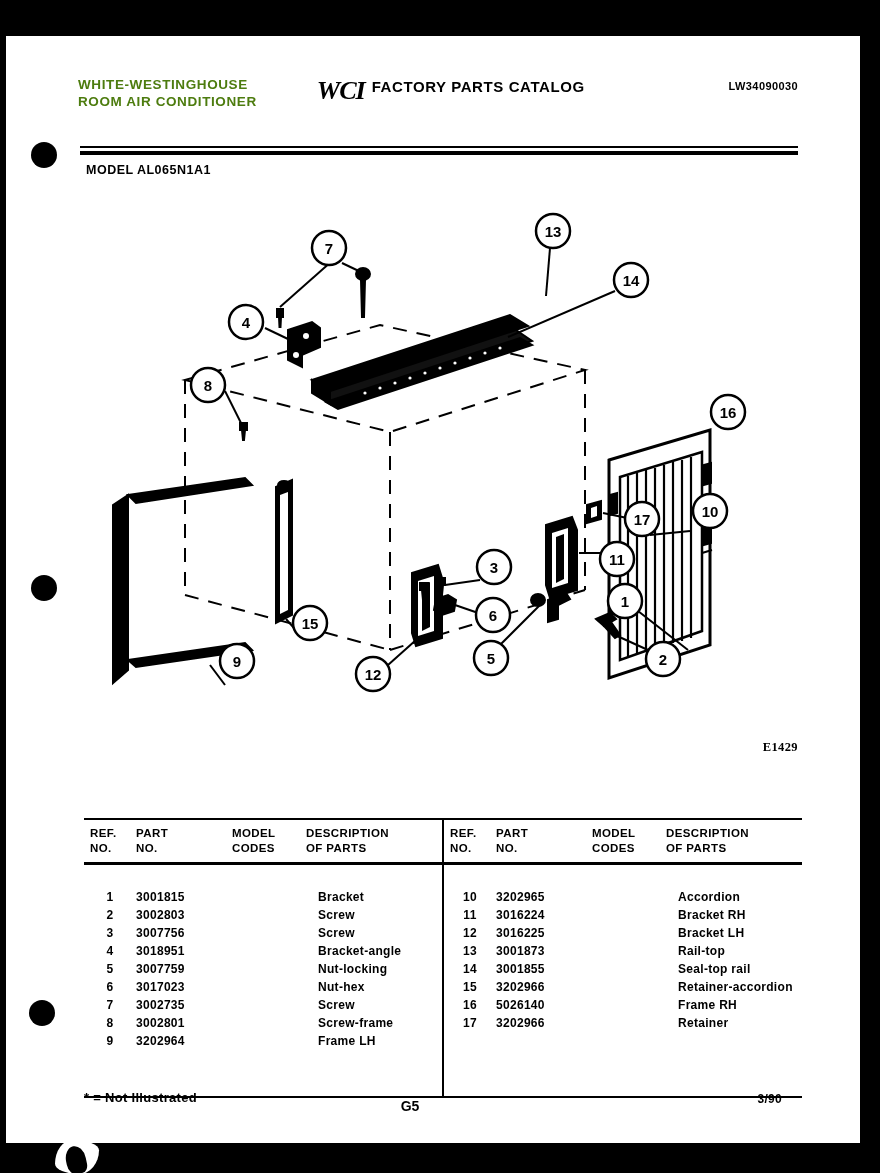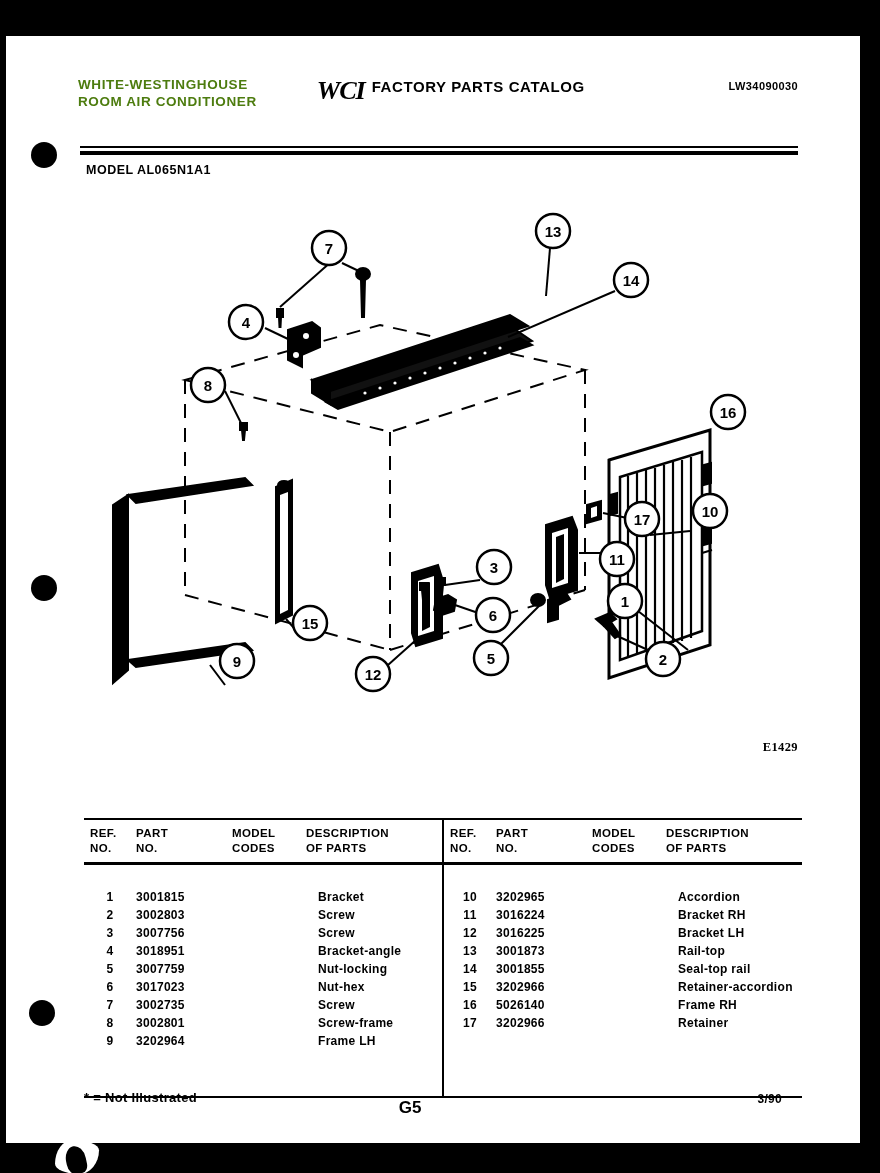--- a/index.html
+++ b/index.html
@@ -226,21 +226,21 @@
     font-size: 13px;
     font-weight: bold;
     letter-spacing: 0.3px;
   }
   .footer-page {
     position: absolute;
     left: 0;
     top: 1098px;
     width: 820px;
     text-align: center;
-    font-size: 17px;
+    font-size: 14px;
     font-weight: bold;
   }
   .footer-date {
     position: absolute;
     right: 98px;
     top: 1092px;
     font-size: 12px;
     font-weight: bold;
     letter-spacing: 0.3px;
   }

